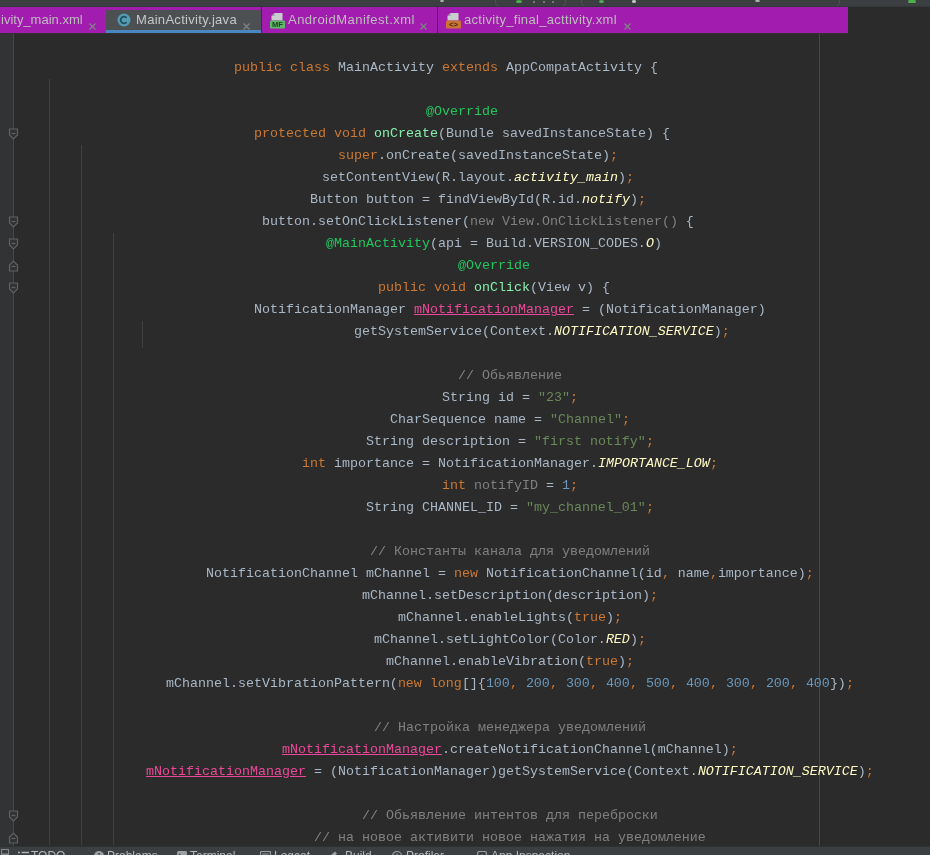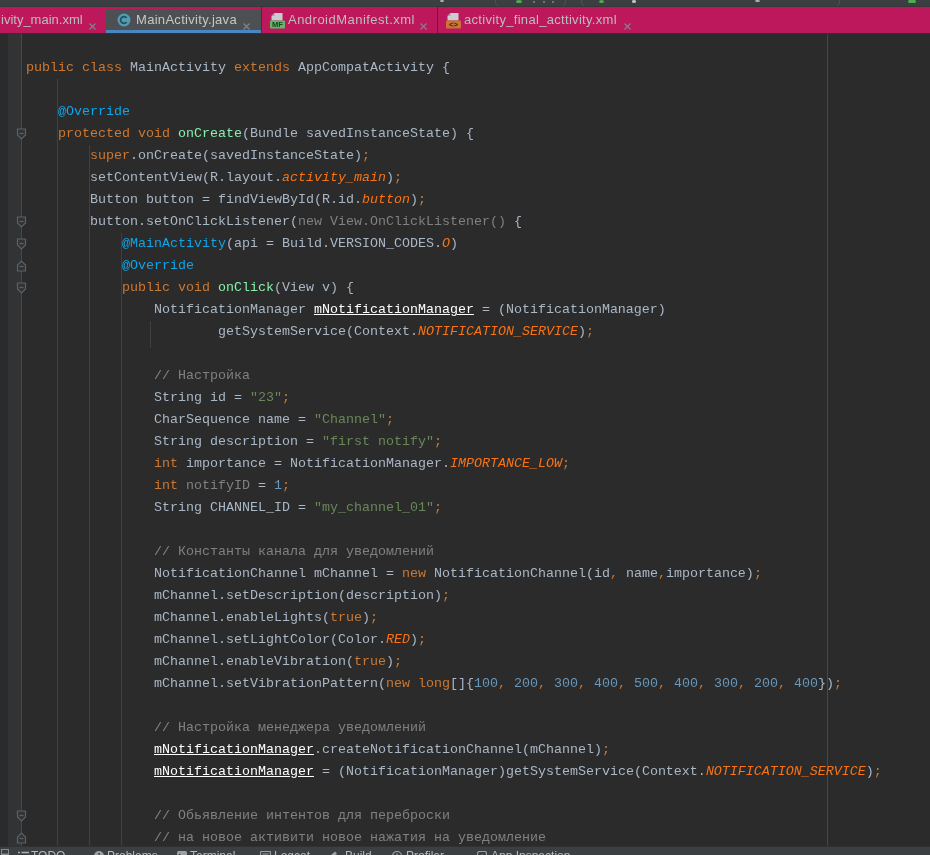--- a/index.html
+++ b/index.html
@@ -4,40 +4,40 @@
 <style>
 html,body{margin:0;padding:0;background:#2b2b2b;}
 #app{position:relative;width:930px;height:855px;overflow:hidden;font-family:"Liberation Sans",sans-serif;}
 .tablabel,.tabx,.sbitem,#code{transform:translateZ(0);}
 
 #topbar{position:absolute;left:0;top:0;width:930px;height:7px;background:#3c3f41;border-bottom:0;}
 #topline{position:absolute;left:0;top:6px;width:930px;height:1px;background:#353839;}
 .pill{position:absolute;border:1px solid #4e5254;border-radius:5px;height:26px;top:-21px;background:#3c3f41;}
 .dot{position:absolute;border-radius:50%;}
 
-#tabbar{position:absolute;left:0;top:7px;width:930px;height:27px;background:#be185d;border-bottom:1px solid #323232;box-sizing:border-box;}
+#tabbar{position:absolute;left:0;top:7px;width:848px;height:27px;background:#a21caf;border-bottom:1px solid #323232;box-sizing:border-box;}
 .tab{position:absolute;top:0;height:26px;}
 .tablabel{position:absolute;top:5px;font-size:13px;color:#bdbdbd;white-space:pre;}
 .tabx{position:absolute;top:9.5px;width:9px;height:9px;}
 #seltab{position:absolute;left:106px;top:3px;width:155px;height:19.5px;background:#4c5052;}
 #selunder{position:absolute;left:106px;top:22.5px;width:155px;height:3.5px;background:#4a87c2;}
 
-#editor{position:absolute;left:8px;top:34px;width:768px;height:812px;background:#2b2b2b;}
+#editor{position:absolute;left:0;top:34px;width:768px;height:812px;background:#2b2b2b;text-align:center;}
 #gutter{position:absolute;left:0;top:0;width:13px;height:812px;background:#313335;border-right:1px solid #46494b;box-sizing:content-box;}
 .iguide{position:absolute;top:0;width:1px;background:#3d3f41;}
 #margin{position:absolute;left:819px;top:0;width:1px;height:812px;background:#45484a;}
 #code{position:absolute;left:18px;top:23.4px;margin:0;font-family:"Liberation Mono",monospace;font-size:13.333px;line-height:22px;color:#a9b7c6;white-space:pre;}
 #code .k{color:#cc7832;}
-#code .an{color:#0ea5e9;}
+#code .an{color:#22c55e;}
 #code .m{color:#86efac;}
 #code .s{color:#6a8759;}
 #code .n{color:#6897bb;}
 #code .c,#code .g{color:#808080;}
-#code .f{color:#f97316;font-style:italic;}
-#code .u{color:#ffffff;text-decoration:underline;}
+#code .f{color:#fef9c3;font-style:italic;}
+#code .u{color:#ec4899;text-decoration:underline;}
 .fold{position:absolute;left:8px;}
 
 #statusbar{position:absolute;left:0;top:846px;width:930px;height:9px;background:#3c3f41;border-top:1px solid #2f3233;box-sizing:border-box;}
 .sbitem{position:absolute;top:2px;font-size:12px;color:#b6babc;white-space:pre;}
 .sbicon{position:absolute;top:3.5px;}
 </style>
 </head>
 <body>
 <div id="app">
 
@@ -107,29 +107,29 @@
   <div class="iguide" style="left:81px;top:111px;height:701px;"></div>
   <div class="iguide" style="left:113px;top:199px;height:613px;"></div>
   <div class="iguide" style="left:142px;top:287px;height:27px;"></div>
   <div id="margin"></div>
 <pre id="code"><span class="k">public</span> <span class="k">class</span> MainActivity <span class="k">extends</span> AppCompatActivity {
 
     <span class="an">@Override</span>
     <span class="k">protected</span> <span class="k">void</span> <span class="m">onCreate</span>(Bundle savedInstanceState) {
         <span class="k">super</span>.onCreate(savedInstanceState)<span class="k">;</span>
         setContentView(R.layout.<span class="f">activity_main</span>)<span class="k">;</span>
-        Button button = findViewById(R.id.<span class="f">button</span>)<span class="k">;</span>
+        Button button = findViewById(R.id.<span class="f">notify</span>)<span class="k">;</span>
         button.setOnClickListener(<span class="g">new View.OnClickListener()</span> {
             <span class="an">@MainActivity</span>(api = Build.VERSION_CODES.<span class="f">O</span>)
             <span class="an">@Override</span>
             <span class="k">public</span> <span class="k">void</span> <span class="m">onClick</span>(View v) {
                 NotificationManager <span class="u">mNotificationManager</span> = (NotificationManager)
                         getSystemService(Context.<span class="f">NOTIFICATION_SERVICE</span>)<span class="k">;</span>
 
-                <span class="c">// Настройка</span>
+                <span class="c">// Обьявление</span>
                 String id = <span class="s">"23"</span><span class="k">;</span>
                 CharSequence name = <span class="s">"Channel"</span><span class="k">;</span>
                 String description = <span class="s">"first notify"</span><span class="k">;</span>
                 <span class="k">int</span> importance = NotificationManager.<span class="f">IMPORTANCE_LOW</span><span class="k">;</span>
                 <span class="k">int</span> <span class="g">notifyID</span> = <span class="n">1</span><span class="k">;</span>
                 String CHANNEL_ID = <span class="s">"my_channel_01"</span><span class="k">;</span>
 
                 <span class="c">// Константы канала для уведомлений</span>
                 NotificationChannel mChannel = <span class="k">new</span> NotificationChannel(id<span class="k">,</span> name<span class="k">,</span>importance)<span class="k">;</span>
                 mChannel.setDescription(description)<span class="k">;</span>

